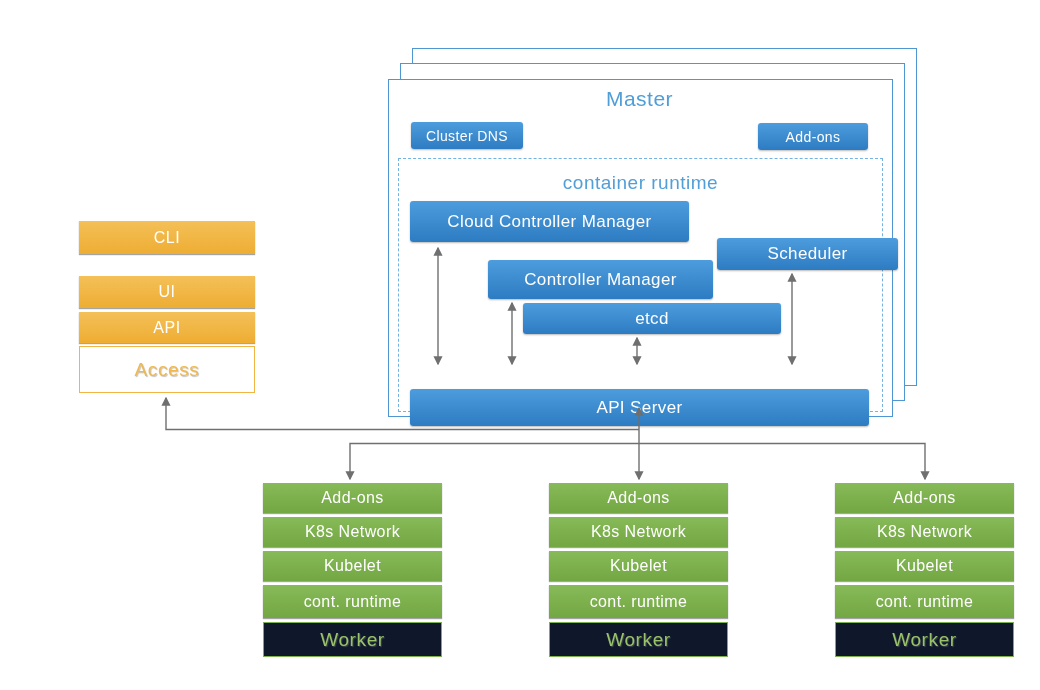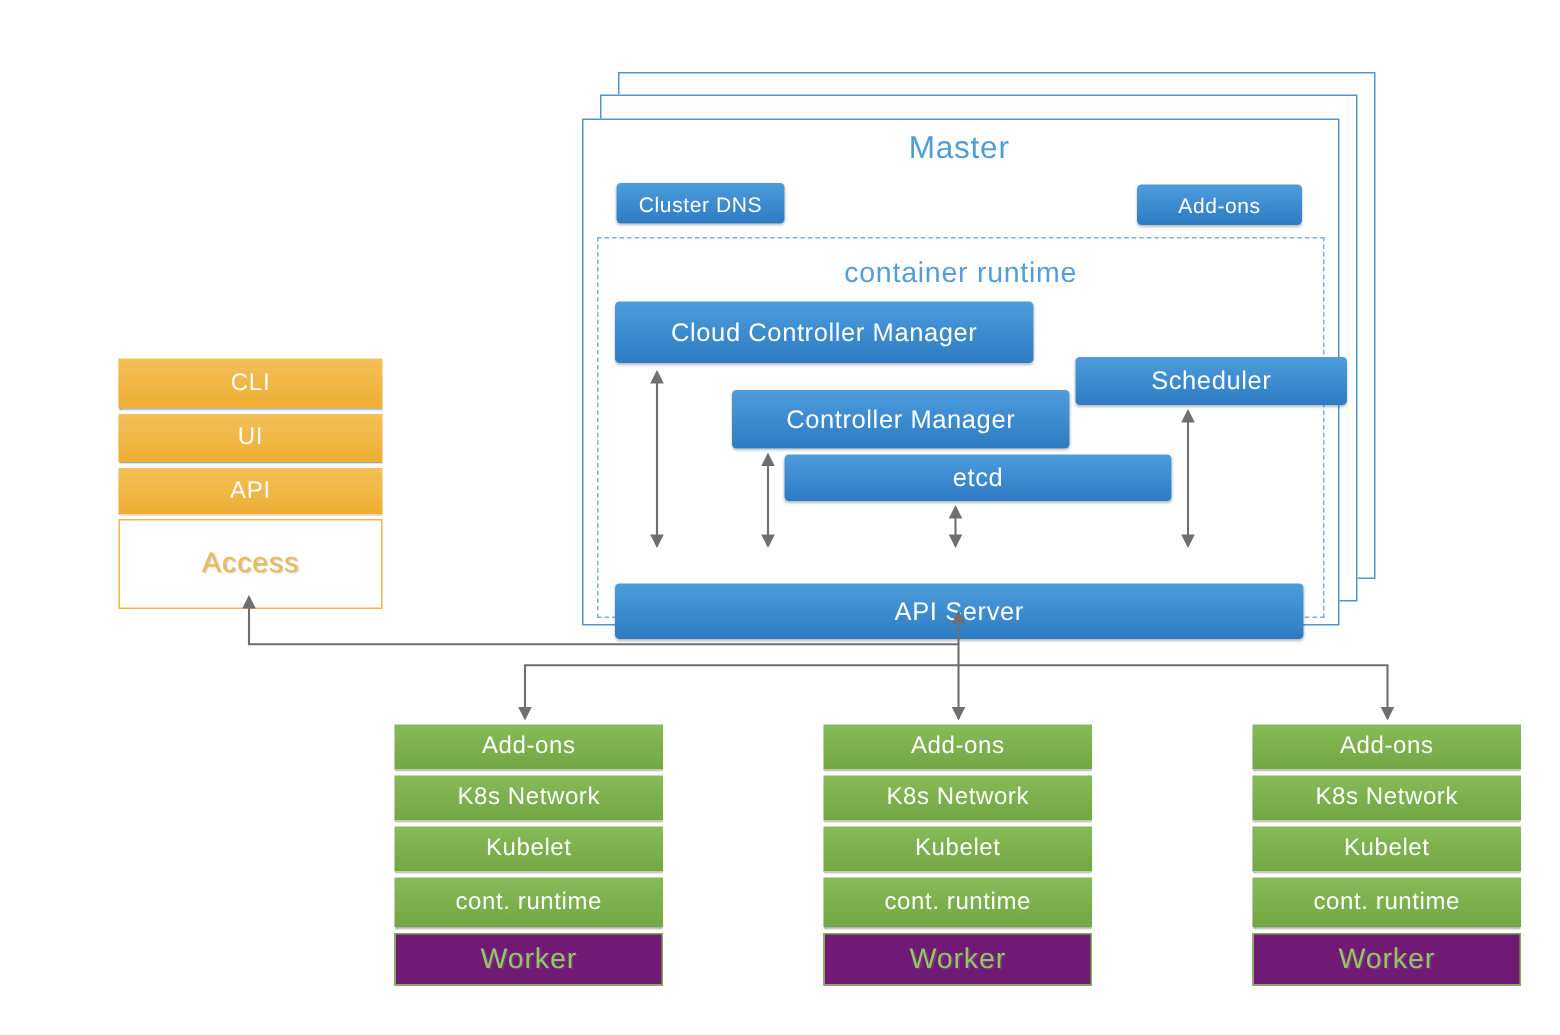--- a/index.html
+++ b/index.html
@@ -39,39 +39,39 @@
   .b-cm       {left:488px;top:260px;width:225px;height:39px;font-size:17px;}
   .b-sched    {left:717px;top:238px;width:181px;height:32px;font-size:17px;}
   .b-etcd     {left:523px;top:303px;width:258px;height:31px;font-size:17px;}
   .b-api      {left:410px;top:368px;width:459px;height:37px;font-size:17px;margin-top:21px;}
   
   .orange-row{
     position:absolute;left:79px;width:176px;display:flex;align-items:center;justify-content:center;
     background:linear-gradient(#f4c058,#eead33);color:#ffffff;font-size:16px;letter-spacing:.5px;
     box-shadow:0 1px 1px rgba(90,90,90,0.55);
   }
-  .o-cli{top:239px;height:33px;}
+  .o-cli{top:221px;height:33px;}
   .o-ui {top:276px;height:32px;}
   .o-api{top:312px;height:31px;}
   .access-box{
-    position:absolute;left:79px;top:346px;width:176px;height:60px;box-sizing:border-box;
+    position:absolute;left:79px;top:346px;width:176px;height:47px;box-sizing:border-box;
     background:#ffffff;border:1px solid #f0b544;display:flex;align-items:center;justify-content:center;
     color:#f0b84d;font-size:19px;letter-spacing:.6px;text-shadow:1px 1px 1px rgba(120,120,120,0.45);
   }
   
   .worker-stack{position:absolute;top:483px;width:179px;}
   .ws1{left:263px;} .ws2{left:549px;} .ws3{left:835px;}
   .green-row{
     height:30px;margin-bottom:4px;display:flex;align-items:center;justify-content:center;
     background:linear-gradient(#87ba58,#73a743);color:#ffffff;font-size:16px;letter-spacing:.4px;
     box-shadow:0 1px 1px rgba(90,90,90,0.55);
   }
   .green-row.tall{height:33px;}
   .worker-base{
-    height:35px;box-sizing:border-box;background:#701a75;border:1px solid #7db14d;
+    height:35px;box-sizing:border-box;background:#0f172a;border:1px solid #7db14d;
     display:flex;align-items:center;justify-content:center;
     color:#98c369;font-size:19px;letter-spacing:.6px;text-shadow:1px 1px 1px rgba(120,120,120,0.45);
   }
   
   #arrows{position:absolute;left:0;top:0;width:1040px;height:690px;pointer-events:none;z-index:10;}
 </style>
 </head>
 <body>
 
 <div id="canvas">

